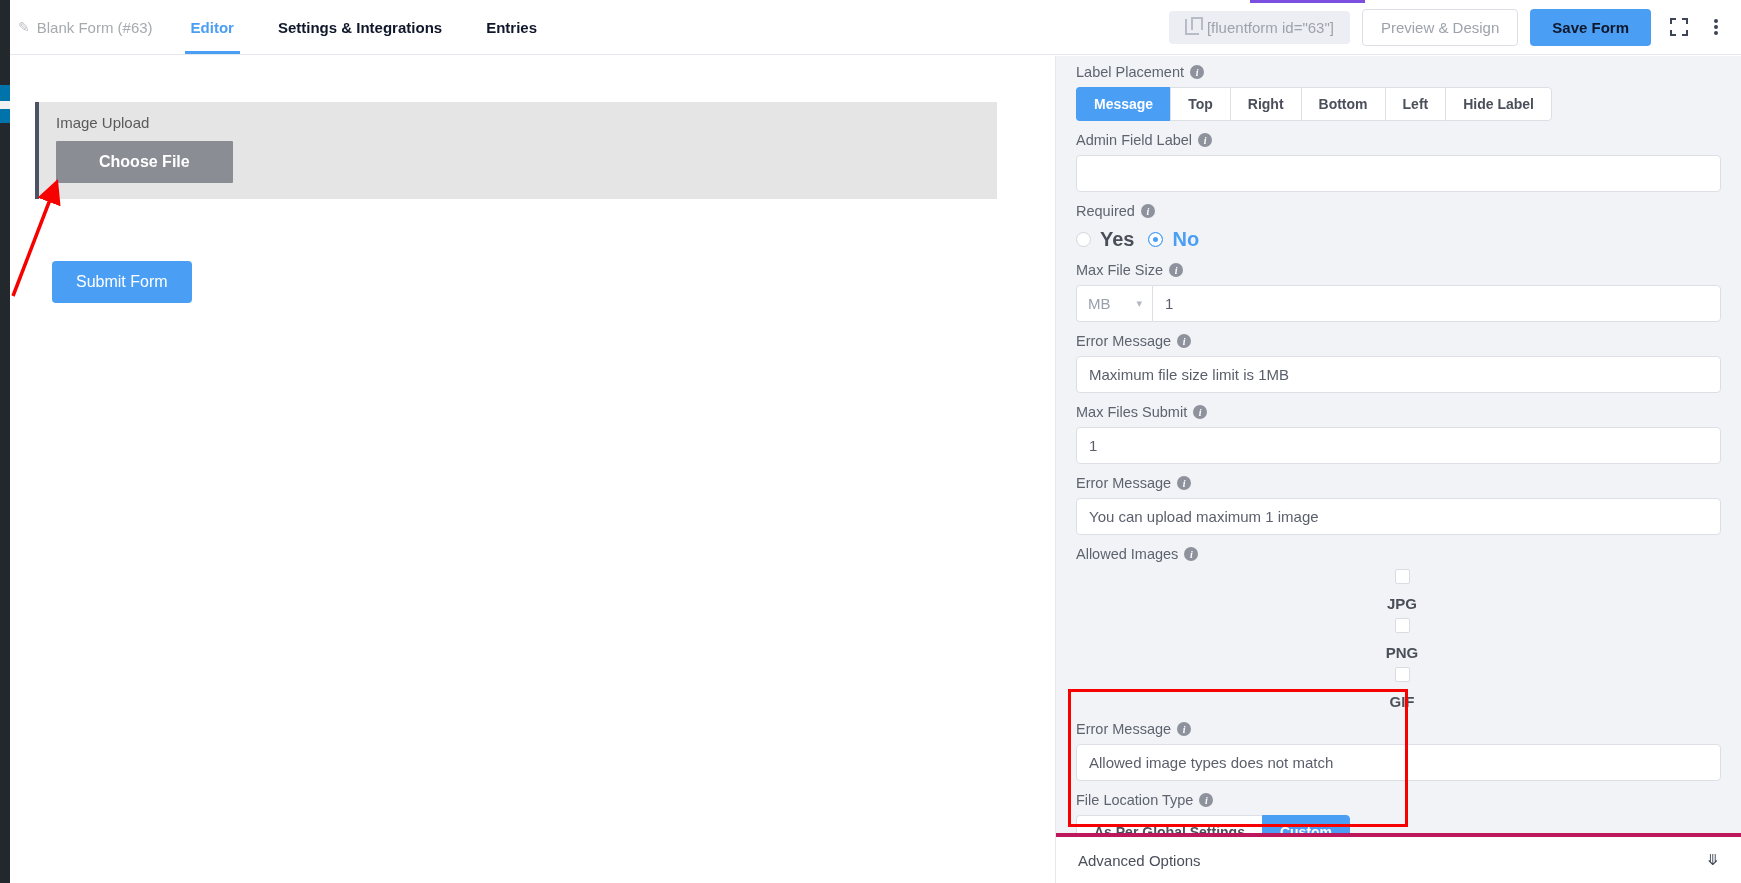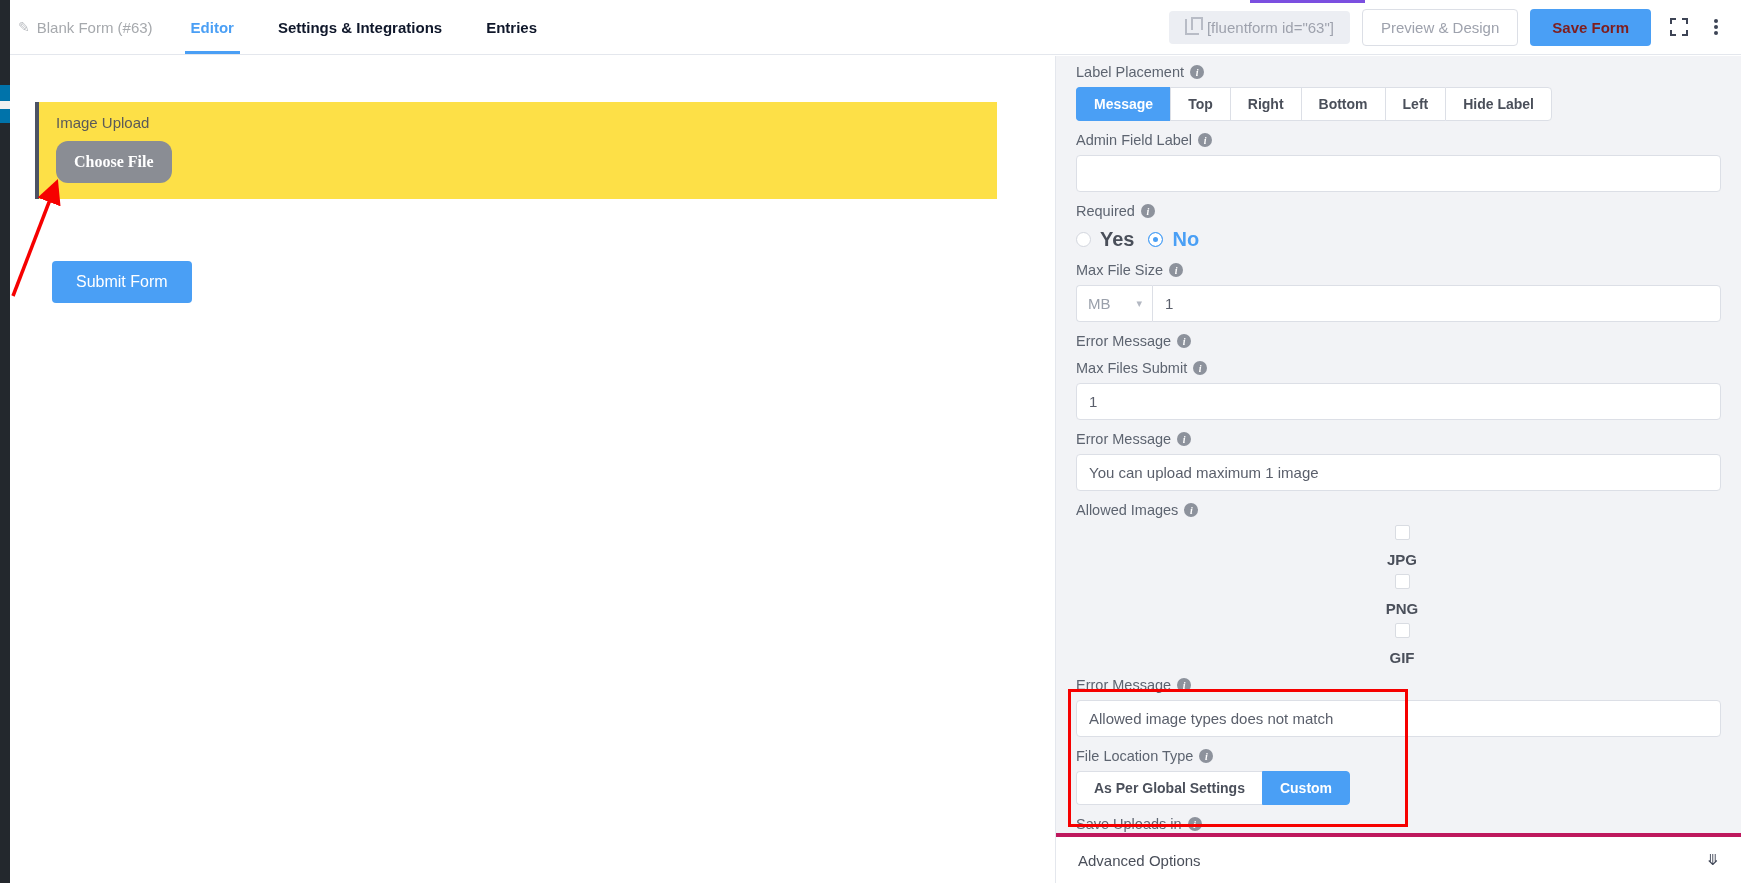--- a/index.html
+++ b/index.html
@@ -72,44 +72,44 @@
   .shortcode-glyph::after {
     content: ""; position: absolute; left: 4px; top: -2px;
     width: 8px; height: 11px; border: 2px solid #b8bcc6; border-bottom: none;
   }
   .btn-outline {
     border: 1px solid #dcdfe6; background: #fff; border-radius: 4px;
     padding: 9px 18px; font-size: 15px; color: #9ea2ad; cursor: pointer;
     font-family: "Liberation Sans", sans-serif;
   }
   .btn-primary {
-    background: #4a9ff5; border: none; border-radius: 4px; color: #7f1d1d;
+    background: #4a9ff5; border: none; border-radius: 4px; color: #0f172a;
     padding: 10px 22px; font-size: 15px; font-weight: bold; cursor: pointer;
     font-family: "Liberation Sans", sans-serif;
   }
   .icon-btn {
     background: none; border: none; cursor: pointer; color: #3d4455;
     padding: 4px 6px; display: flex; align-items: center;
   }
 
   
   .canvas {
     position: absolute; left: 10px; top: 56px; width: 1045px; bottom: 0;
     background: #fff;
   }
   .field-block {
     position: absolute; left: 25px; top: 46px; width: 962px; height: 97px;
-    background: #fde047; border-left: 4px solid #4c5364;
+    background: #e5e5e5; border-left: 4px solid #4c5364;
     padding: 12px 0 0 17px;
   }
   .field-label { font-size: 15px; color: #5a5a5a; margin-bottom: 10px; }
   .choose-file {
-    background: #8a8d94; color: #fff; border: none; border-radius: 12px;
-    padding: 12px 18px; font-size: 16px; font-weight: bold; cursor: pointer;
-    font-family: Liberation Serif, serif;
+    background: #8a8d94; color: #fff; border: none; border-radius: 1px;
+    padding: 12px 43px; font-size: 16px; font-weight: bold; cursor: pointer;
+    font-family: Liberation Sans, sans-serif;
   }
   .submit-form {
     position: absolute; left: 42px; top: 205px;
     background: #4a9ff5; color: #fff; border: none; border-radius: 4px;
     padding: 12px 24px; font-size: 16px; cursor: pointer;
     font-family: "Liberation Sans", sans-serif;
   }
 
   
   .arrow-svg { position: absolute; left: 0; top: 110px; width: 90px; height: 135px; pointer-events: none; }
@@ -316,20 +316,21 @@
           </div>
           <input class="txt-input" type="text" value="1" style="">
         </div>
       </div>
 
       <div class="grp">
         <div class="lbl">
           <span>Error Message</span>
           <span class="info-i">i</span>
         </div>
+        <input class="txt-input" type="text" value="Maximum file size limit is 1MB" style="">
       </div>
 
       <div class="grp">
         <div class="lbl">
           <span>Max Files Submit</span>
           <span class="info-i">i</span>
         </div>
         <input class="txt-input" type="text" value="1" style="">
       </div>
 

